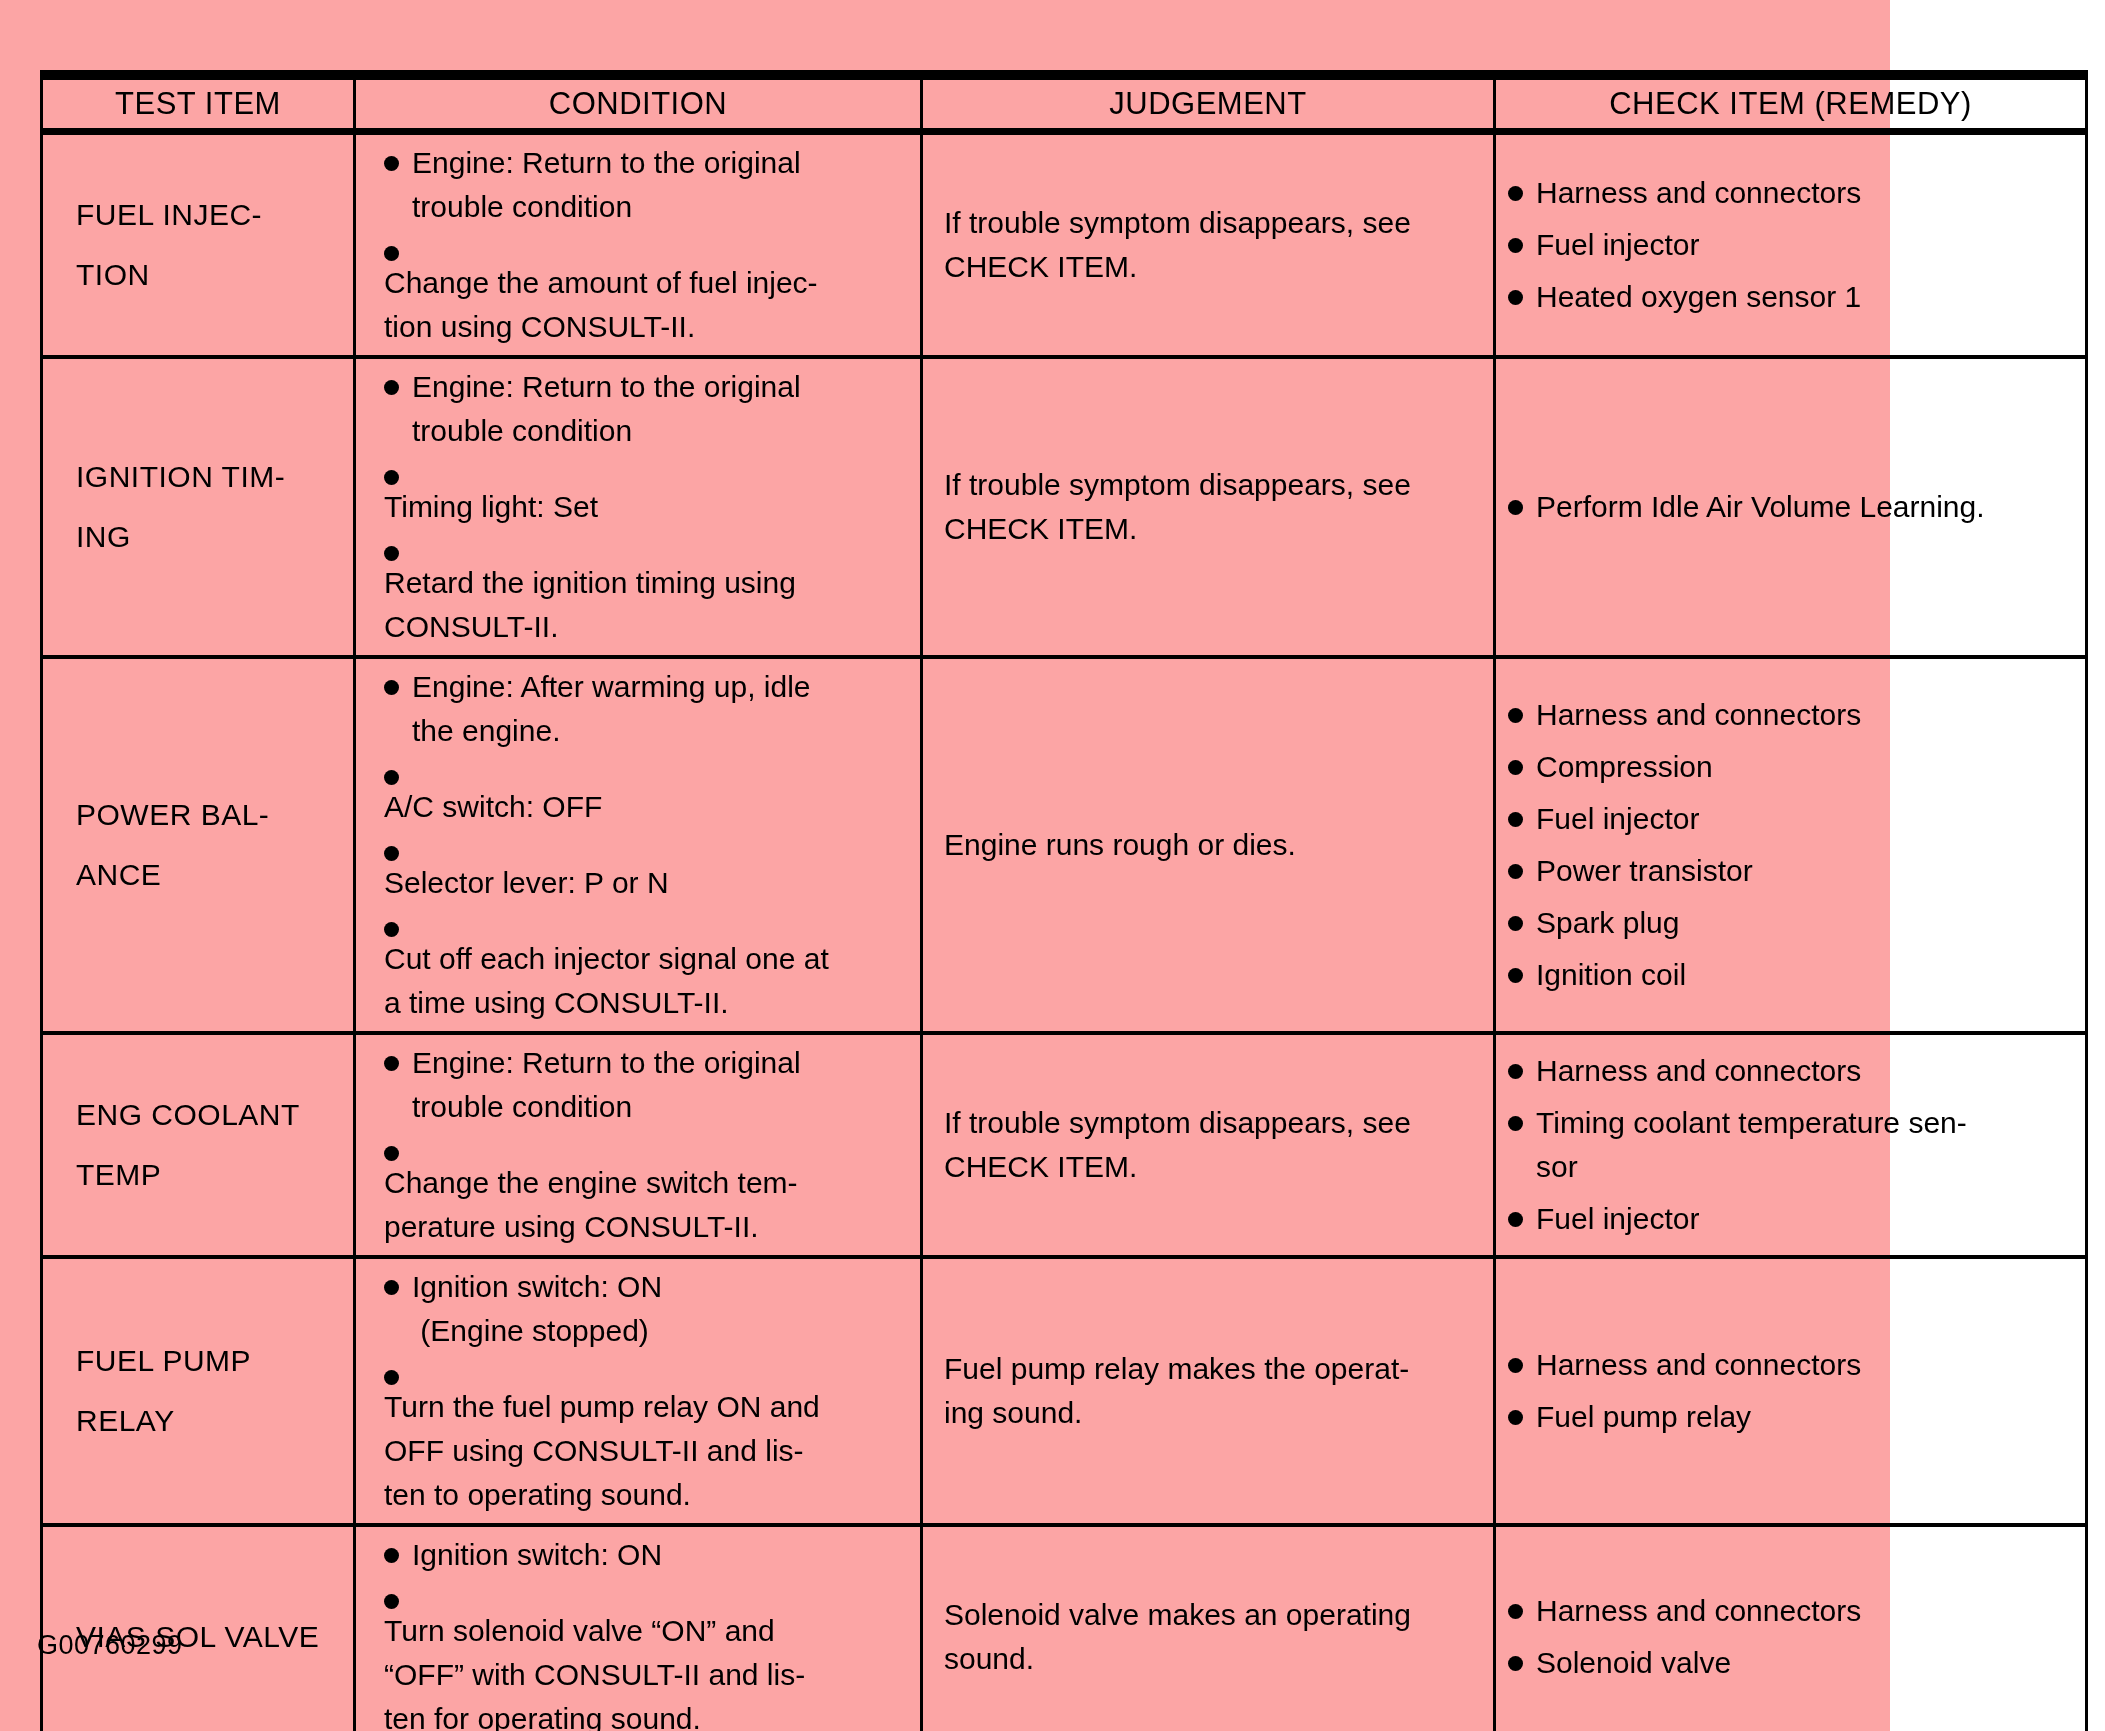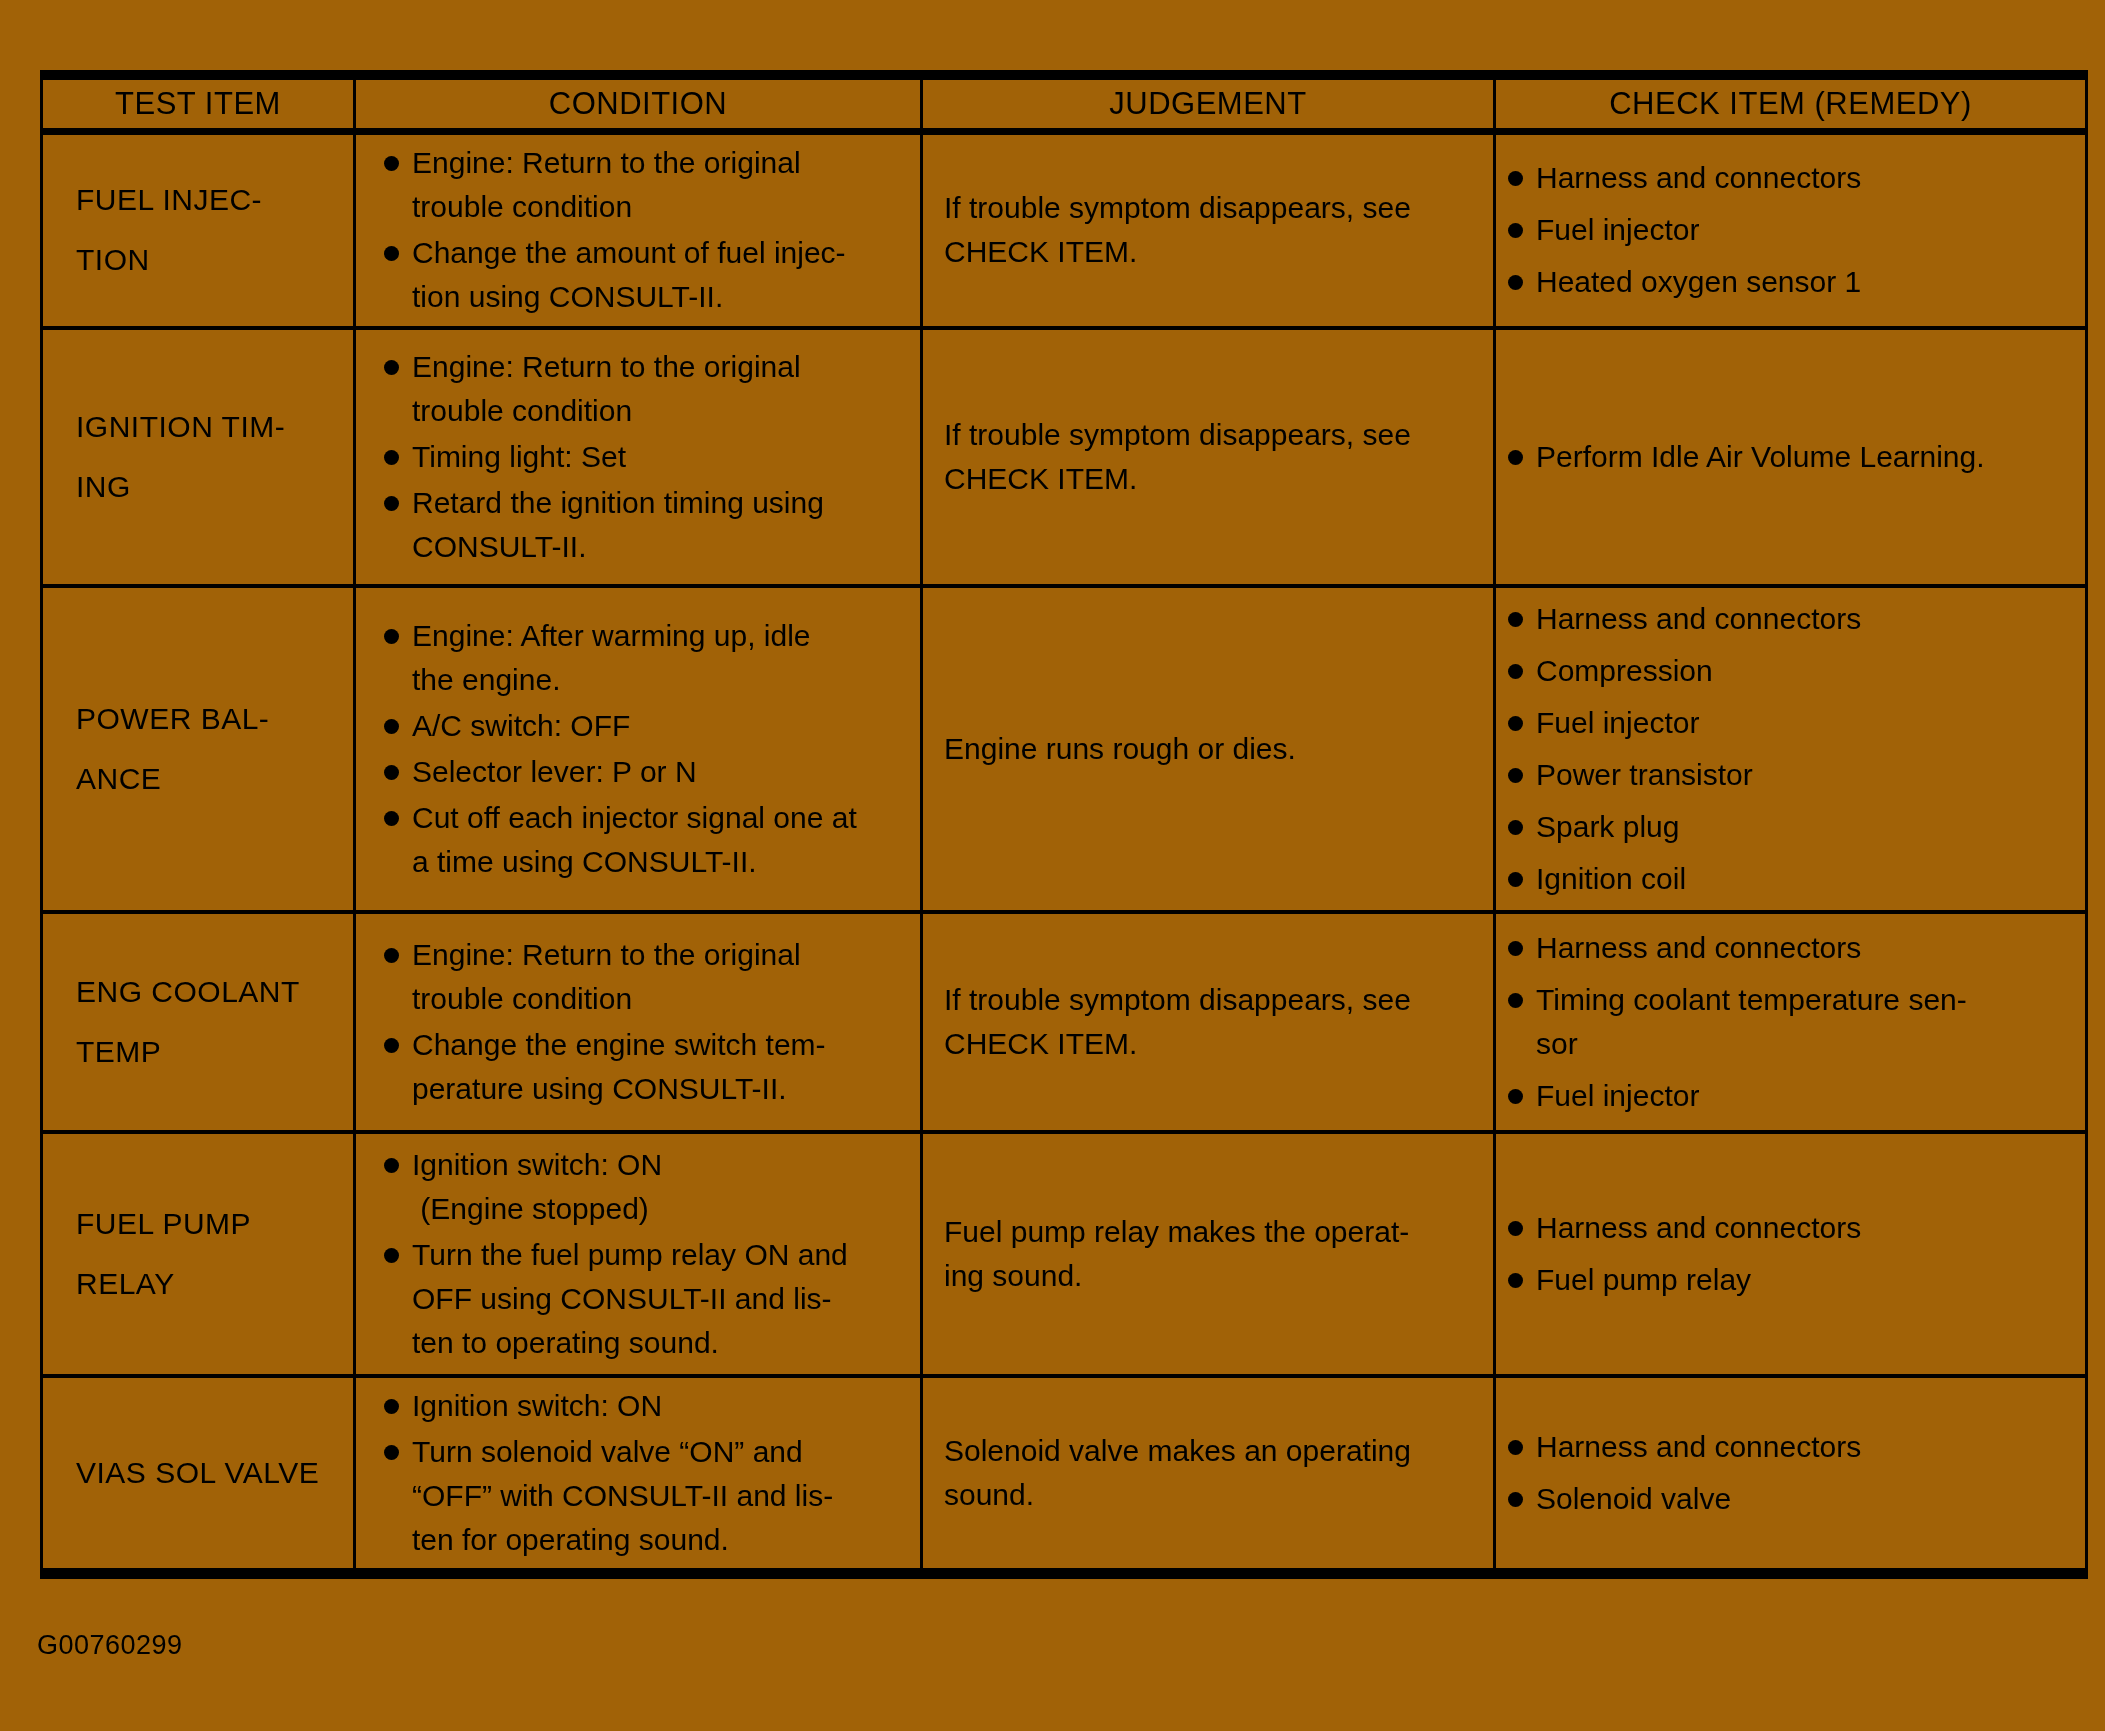--- a/index.html
+++ b/index.html
@@ -1,19 +1,19 @@
 <!DOCTYPE html>
 <html><head>
 <meta charset="utf-8">
 <style>
   html,body{margin:0;padding:0;background:#ffffff;}
   .page{
     position:relative;
-    width:2105px;height:1731px;
-    background:#a16207;
+    width:1890px;height:1731px;
+    background:#fca5a5;
     font-family:"Liberation Sans","DejaVu Sans",sans-serif;
     color:#000;
   }
   table.diag{
     position:absolute;left:40px;top:70px;
     width:2046px;
     border-collapse:collapse;
     table-layout:fixed;
   }
   table.diag{
@@ -63,21 +63,21 @@
   ul.blist{
     list-style:none;
     margin:0;padding:0;
   }
   td.cond ul.blist{padding-left:28px;}
   td.check ul.blist{padding-left:12px;}
   ul.blist li{
     display:flex;
     align-items:flex-start;
   }
-  td.cond li + li{margin-top:2px;}
+  td.cond li + li{margin-top:2px;flex-direction:column;}
   td.check li + li{margin-top:8px;}
   .bullet{
     flex:0 0 auto;
     width:15px;height:15px;
     margin-top:15px;
     margin-right:13px;
     background:#000;
     border-radius:50%;
   }
   .li-text{

